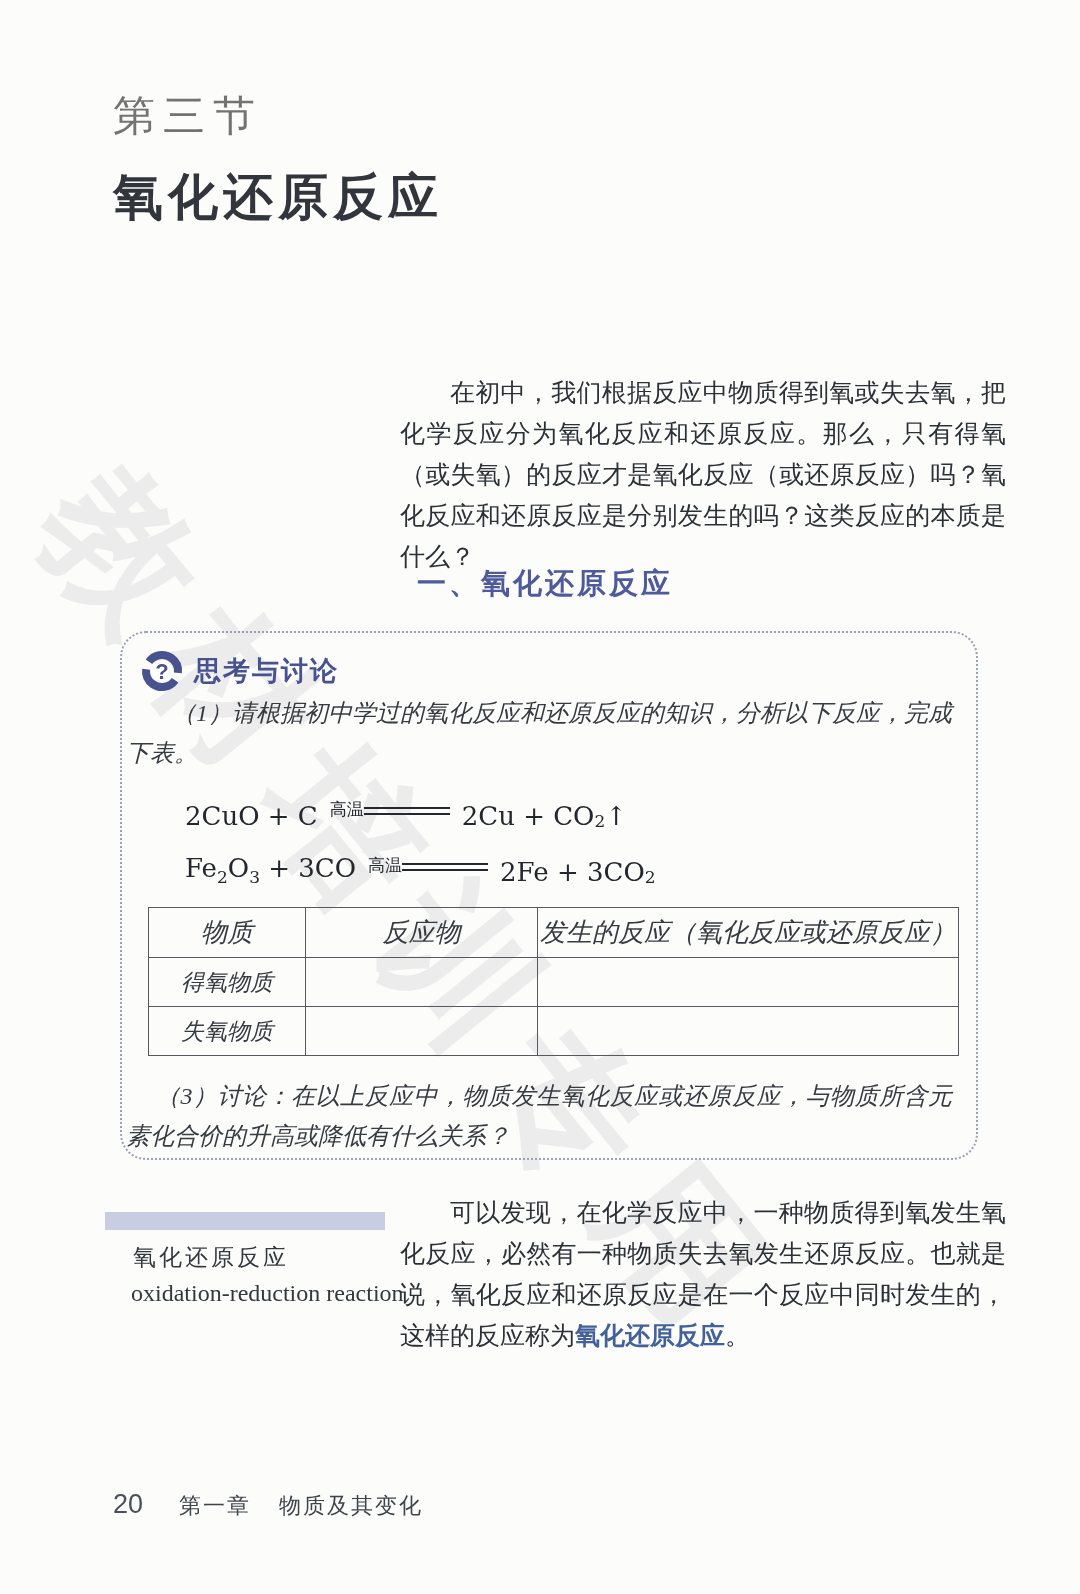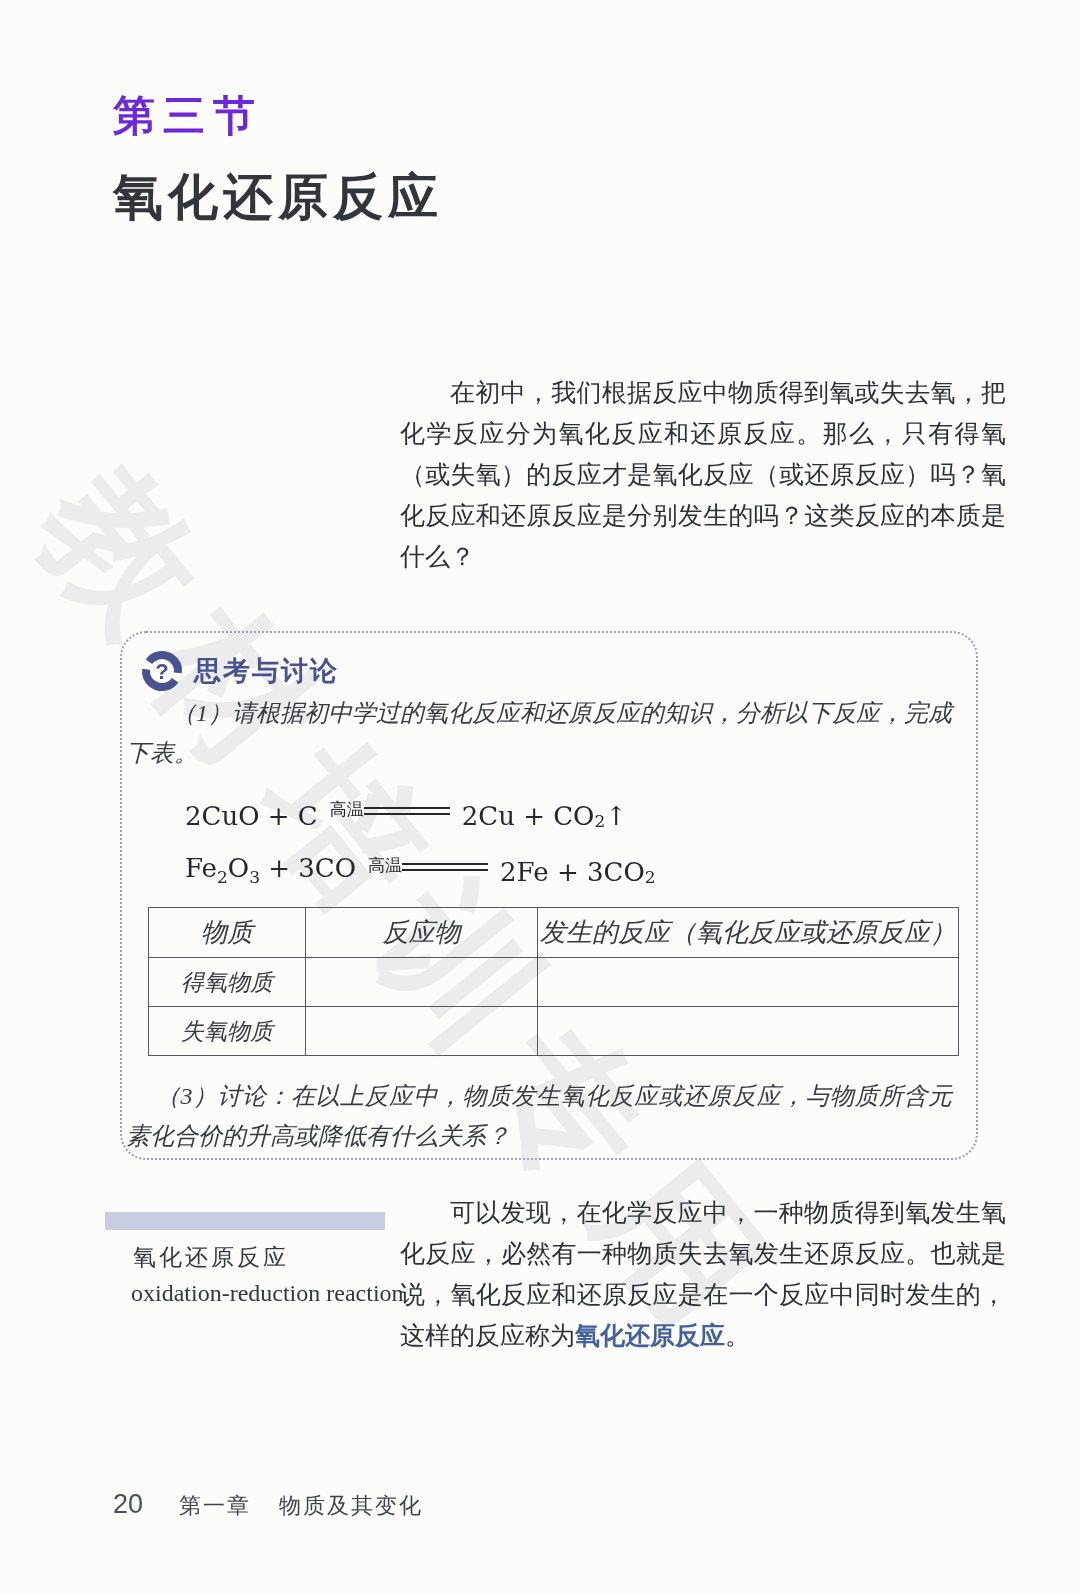--- a/index.html
+++ b/index.html
@@ -2,21 +2,21 @@
 <html><head>
 <meta charset="utf-8">
 <style>
   html,body{margin:0;padding:0;background:#e9e9e9;}
   .page{position:relative;width:1080px;height:1594px;background:#fcfcfa;overflow:hidden;
         font-family:"Liberation Serif",serif;color:#2c3137;}
   .watermark{position:absolute;left:150px;top:430px;font-size:150px;letter-spacing:28px;
         color:rgba(128,134,152,0.13);transform:rotate(51deg);transform-origin:0 0;
         white-space:nowrap;pointer-events:none;font-family:"Liberation Sans",sans-serif;font-weight:700;}
   .title-block{position:absolute;left:113px;top:88px;}
-  .sec-label{font-size:42px;font-weight:700;color:#6d28d9;letter-spacing:8px;}
+  .sec-label{font-size:42px;font-weight:400;color:#737373;letter-spacing:8px;}
   .sec-title{font-size:50px;font-weight:700;color:#32363c;margin:20px 0 0;letter-spacing:5px;}
   .intro{position:absolute;left:400px;top:372px;width:606px;margin:0;font-size:25px;
         line-height:41px;text-align:justify;text-indent:2em;color:#2c3137;}
   .blue-heading{position:absolute;left:417px;top:564px;margin:0;
         font-family:"Liberation Sans",sans-serif;font-size:29px;font-weight:700;
         color:#4e5a9c;letter-spacing:3px;}
   .discussion-box{position:absolute;left:120px;top:631px;width:858px;height:529px;
         box-sizing:border-box;border:2px dotted #9aa0b6;border-radius:26px;
         padding:16px 24px 0 4px;}
   .box-header{display:flex;align-items:center;gap:10px;margin-left:14px;}
@@ -57,20 +57,21 @@
 
   <div class="watermark">教材培训专用</div>
 
   <header class="title-block">
     <div class="sec-label">第三节</div>
     <h1 class="sec-title">氧化还原反应</h1>
   </header>
 
   <p class="intro">在初中，我们根据反应中物质得到氧或失去氧，把化学反应分为氧化反应和还原反应。那么，只有得氧（或失氧）的反应才是氧化反应（或还原反应）吗？氧化反应和还原反应是分别发生的吗？这类反应的本质是什么？</p>
 
+  <h2 class="blue-heading">一、氧化还原反应</h2>
 
   <section class="discussion-box">
     <div class="box-header">
       <span class="box-icon">
         <svg viewBox="0 0 44 44" width="44" height="44">
           <circle cx="22" cy="22" r="16" fill="none" stroke="#47528f" stroke-width="8" stroke-dasharray="42 8" transform="rotate(35 22 22)"></circle>
           <circle cx="22" cy="22" r="11" fill="#ffffff"></circle>
           <text x="22" y="30" font-size="22" font-weight="bold" text-anchor="middle" fill="#47528f" font-family="Liberation Sans, sans-serif">?</text>
         </svg>
       </span>

